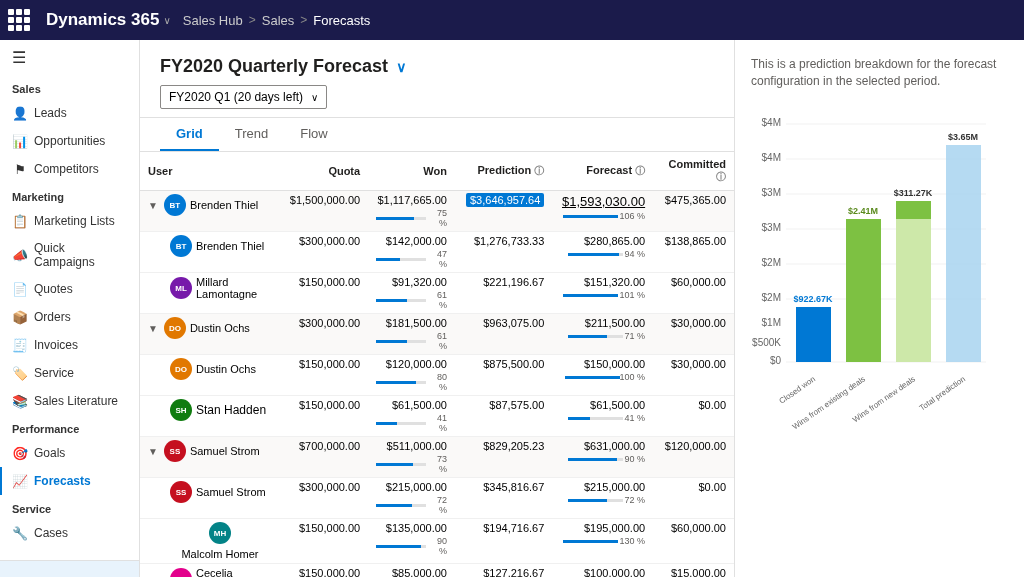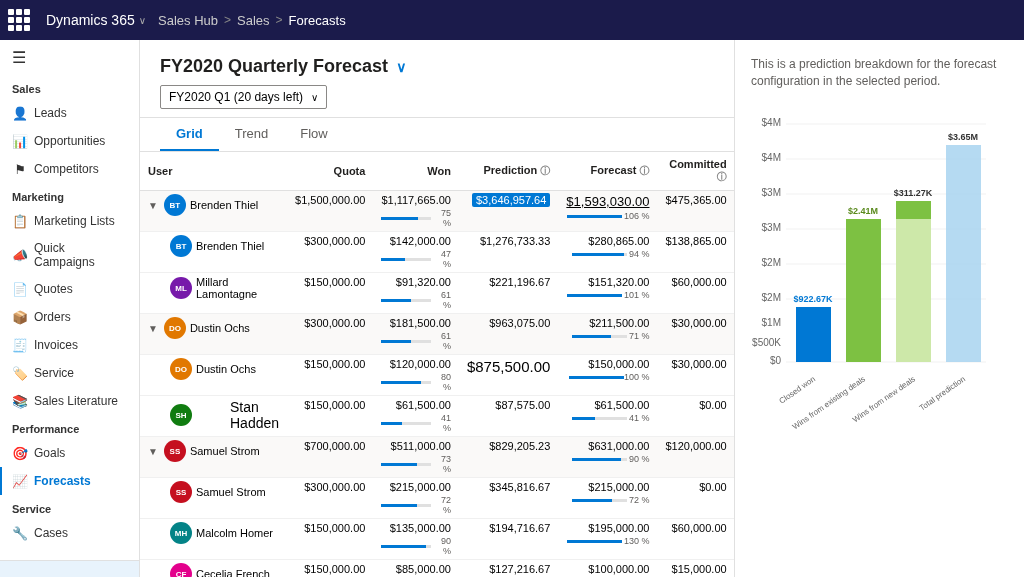--- a/index.html
+++ b/index.html
@@ -15,21 +15,21 @@
       display: flex;
       align-items: center;
       padding: 0 8px;
       color: white;
       flex-shrink: 0;
       background: #1b1b4b;
     }
     .top-nav-grid { display: flex; align-items: center; width: 30px; height: 30px; cursor: pointer; margin-right: 8px; }
     .grid-icon { display: grid; grid-template-columns: repeat(3,6px); gap: 2px; }
     .grid-dot { width: 6px; height: 6px; background: white; border-radius: 1px; }
-    .app-name { font-size: 14px; font-weight: 400; color: white; margin-right: 4px; }
+    .app-name { font-size: 17px; font-weight: 700; color: white; margin-right: 4px; }
     .nav-chevron { color: #aaa; font-size: 10px; margin-right: 12px; }
     .nav-separator { color: #888; margin: 0 6px; font-size: 12px; }
     .nav-breadcrumb { color: #ccc; font-size: 13px; }
     .nav-breadcrumb.active { color: white; }
 
     
     .main-layout { display: flex; flex: 1; overflow: hidden; }
 
     
     .sidebar {
@@ -386,40 +386,40 @@
                 <div class="val-with-bar">
     <span style="font-size:11px;">$120,000.00</span>
     <div style="display:flex;align-items:center;gap:2px;margin-top:2px;">
       <div style="width:55px;height:3px;background:#e0e0e0;">
                       <div style="width:80%;height:3px;background:#0078d4;"></div>
                     </div>
       <span style="font-size:9px;color:#605e5c;">80 %</span>
     </div>
   </div>
               </td>
-              <td class="numeric" style="font-size: 15px;">$875,500.00</td>
+              <td class="numeric" style="font-size: 11px;">$875,500.00</td>
               <td class="numeric">
                 <div class="val-with-bar">
     <span style="font-size:11px;">$150,000.00</span>
     <div style="display:flex;align-items:center;gap:0;margin-top:2px;">
       <div style="width:55px;height:3px;background:#e0e0e0;">
                       <div style="width:100%;height:3px;background:#0078d4;"></div>
                     </div>
       <span style="font-size:9px;color:#605e5c;">100 %</span>
     </div>
   </div>
               </td>
               <td class="numeric" style="font-size: 11px;">$30,000.00</td>
             </tr>
             <tr>
               <td style="padding-left: 30px;">
                 <div class="user-cell" style="display:flex;align-items:center;gap:4px;">
 
     <div class="avatar" style="background:#107c10;width:22px;height:22px;border-radius:50%;display:flex;align-items:center;justify-content:center;font-size:8px;font-weight:700;color:white;flex-shrink:0;">SH</div>
-    <span style="font-size:14px;margin-left:34px;">Stan Hadden</span>
+    <span style="font-size:12px;">Stan Hadden</span>
   </div>
               </td>
               <td class="numeric" style="font-size: 11px;">$150,000.00</td>
               <td class="numeric">
                 <div class="val-with-bar">
     <span style="font-size:11px;">$61,500.00</span>
     <div style="display:flex;align-items:center;gap:2px;margin-top:2px;">
       <div style="width:55px;height:3px;background:#e0e0e0;">
                       <div style="width:41%;height:3px;background:#0078d4;"></div>
                     </div>
@@ -504,21 +504,21 @@
                       <div style="width:72%;height:3px;background:#0078d4;"></div>
                     </div>
       <span style="font-size:9px;color:#605e5c;">72 %</span>
     </div>
   </div>
               </td>
               <td class="numeric" style="font-size: 11px;">$0.00</td>
             </tr>
             <tr>
               <td style="padding-left: 30px;">
-                <div class="user-cell" style="display:flex;align-items:center;gap:4px;">
+                <div class="user-cell" style="display:flex;align-items:center;gap:4px;flex-direction:column;">
 
     <div class="avatar" style="background:#038387;width:22px;height:22px;border-radius:50%;display:flex;align-items:center;justify-content:center;font-size:8px;font-weight:700;color:white;flex-shrink:0;">MH</div>
     <span style="font-size:11px;">Malcolm Homer</span>
   </div>
               </td>
               <td class="numeric" style="font-size: 11px;">$150,000.00</td>
               <td class="numeric">
                 <div class="val-with-bar">
     <span style="font-size:11px;">$135,000.00</span>
     <div style="display:flex;align-items:center;gap:2px;margin-top:2px;">

